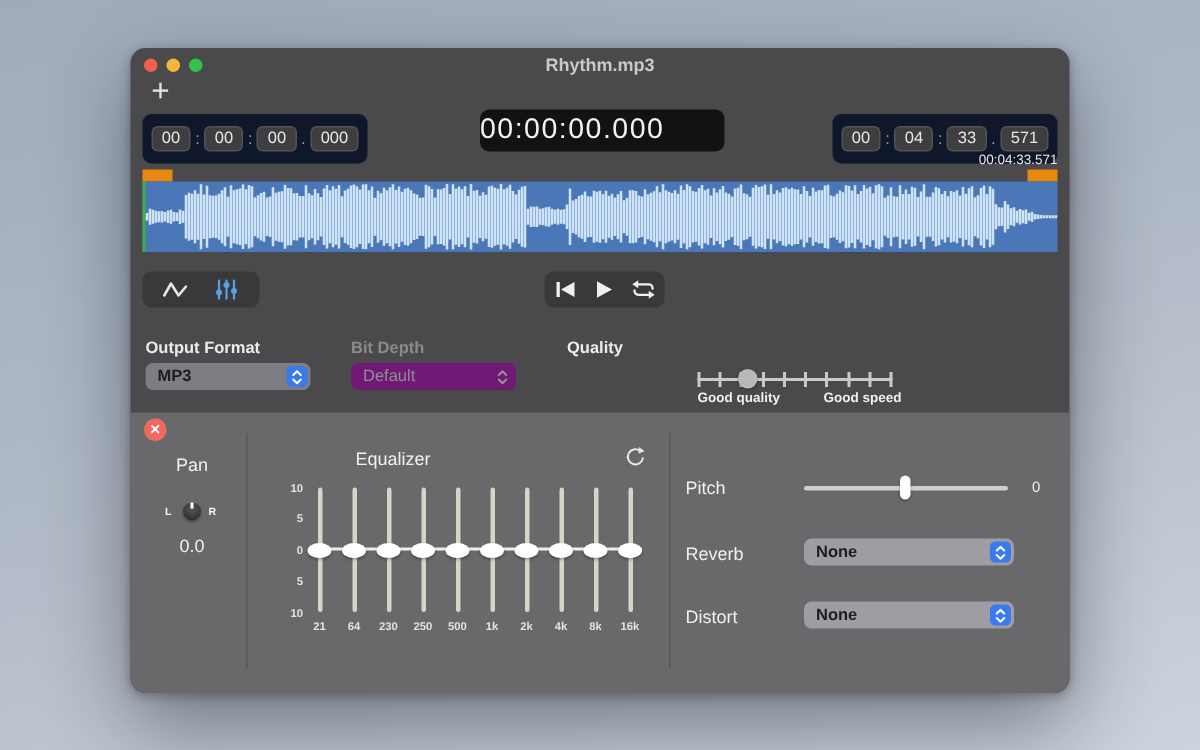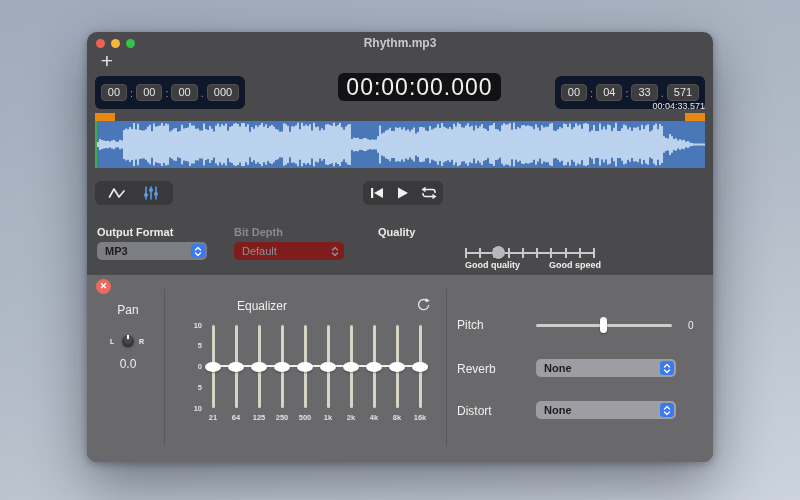--- a/index.html
+++ b/index.html
@@ -21,22 +21,22 @@
   .plusbtn{position:absolute;left:9px;top:18px;width:22px;height:22px;color:#e3e3e3;
        font-size:21px;font-weight:300;line-height:22px;text-align:center;cursor:default;}
   
   .timebox{position:absolute;top:44px;height:33px;background:#0f172a;border-radius:6px;
        display:flex;align-items:center;justify-content:center;gap:3px;}
   .timebox.left{left:8px;width:150px;}
   .timebox.right{left:468px;width:150px;}
   .seg{background:#3e3e41;border:1px solid #525255;border-radius:4px;color:#e6e6e6;
        font-size:11px;padding:1px 6px;line-height:13px;}
   .sep{color:#9a9a9c;font-size:11px;}
-  .maindisplay{position:absolute;left:251px;top:41px;width:163px;height:28px;background:#121214;
-       border-radius:6px;color:#f2f2f2;font-size:23px;letter-spacing:1px;text-align:center;
+  .maindisplay{position:absolute;left:233px;top:41px;width:163px;height:28px;background:#121214;
+       border-radius:6px;color:#f2f2f2;font-size:19px;letter-spacing:1px;text-align:left;
        line-height:28px;font-weight:400;}
   .duration{position:absolute;right:8px;top:69px;font-size:9px;color:#e8e8e8;}
   
   .wavewrap{position:absolute;left:8px;top:81px;width:610px;height:55px;}
   .marker{position:absolute;top:0;width:20px;height:8px;background:#e8890f;}
   .marker.mleft{left:0;}
   .marker.mright{right:0;}
   .wavebody{position:absolute;left:0;top:8px;width:610px;height:47px;background:#4a77b7;}
   .playhead{position:absolute;left:0;top:8px;width:2px;height:47px;background:#3fae4a;}
   
@@ -46,21 +46,21 @@
   .ctlgroup.playback{left:276px;width:80px;}
   .iconbtn{display:flex;align-items:center;justify-content:center;width:24px;height:24px;}
   
   .label{position:absolute;font-size:11px;color:#ececec;font-weight:700;}
   .label.dim{color:#8b8b8d;}
   .dropdown{position:absolute;height:18px;border-radius:5px;background:#7d7d84;}
   .dropdown .dd-text{position:absolute;left:8px;top:0;line-height:18px;font-size:11px;
        color:#1d1d20;font-weight:700;}
   .stepper{position:absolute;right:2px;top:2px;width:14px;height:14px;border-radius:3.5px;
        background:#3a7af0;display:flex;align-items:center;justify-content:center;}
-  .dropdown.disabled{background:#7f1d1d;text-align:right;}
+  .dropdown.disabled{background:#701a75;text-align:right;}
   .dropdown.disabled .dd-text{color:#8f8f93;font-weight:400;}
   .dropdown.disabled .stepper{background:transparent;}
   .dropdown.lightdd{background:#9d9da3;}
   
   .qslider{position:absolute;left:378px;top:214px;width:130px;height:13px;}
   .qslider .track{position:absolute;left:0;right:0;top:6px;height:2px;background:#c9c9c9;}
   .qtick{position:absolute;top:2px;width:2px;height:10px;background:#c9c9c9;}
   .qknob{position:absolute;top:0;width:13px;height:13px;border-radius:50%;background:#b9b9bb;
        box-shadow:0 1px 2px rgba(0,0,0,.35);}
   .sublabel{position:absolute;top:228px;font-size:9px;color:#efefef;font-weight:700;}
@@ -304,21 +304,21 @@
             <div class="eq-knob" style="top: 36.5px;"></div>
           </div>
           <div class="eq-col" style="left: 322px;">
             <div class="eq-track"></div>
             <div class="eq-knob" style="top: 36.5px;"></div>
           </div>
         </div>
       <div id="eq-freqs">
           <div class="freq-label" style="left: 115px;">21</div>
           <div class="freq-label" style="left: 138px;">64</div>
-          <div class="freq-label" style="left: 161px;">125</div>
+          <div class="freq-label" style="left: 161px;">230</div>
           <div class="freq-label" style="left: 184px;">250</div>
           <div class="freq-label" style="left: 207px;">500</div>
           <div class="freq-label" style="left: 230px;">1k</div>
           <div class="freq-label" style="left: 253px;">2k</div>
           <div class="freq-label" style="left: 276px;">4k</div>
           <div class="freq-label" style="left: 299px;">8k</div>
           <div class="freq-label" style="left: 322px;">16k</div>
         </div>
 
       <div class="divider" style="left:359px;"></div>

